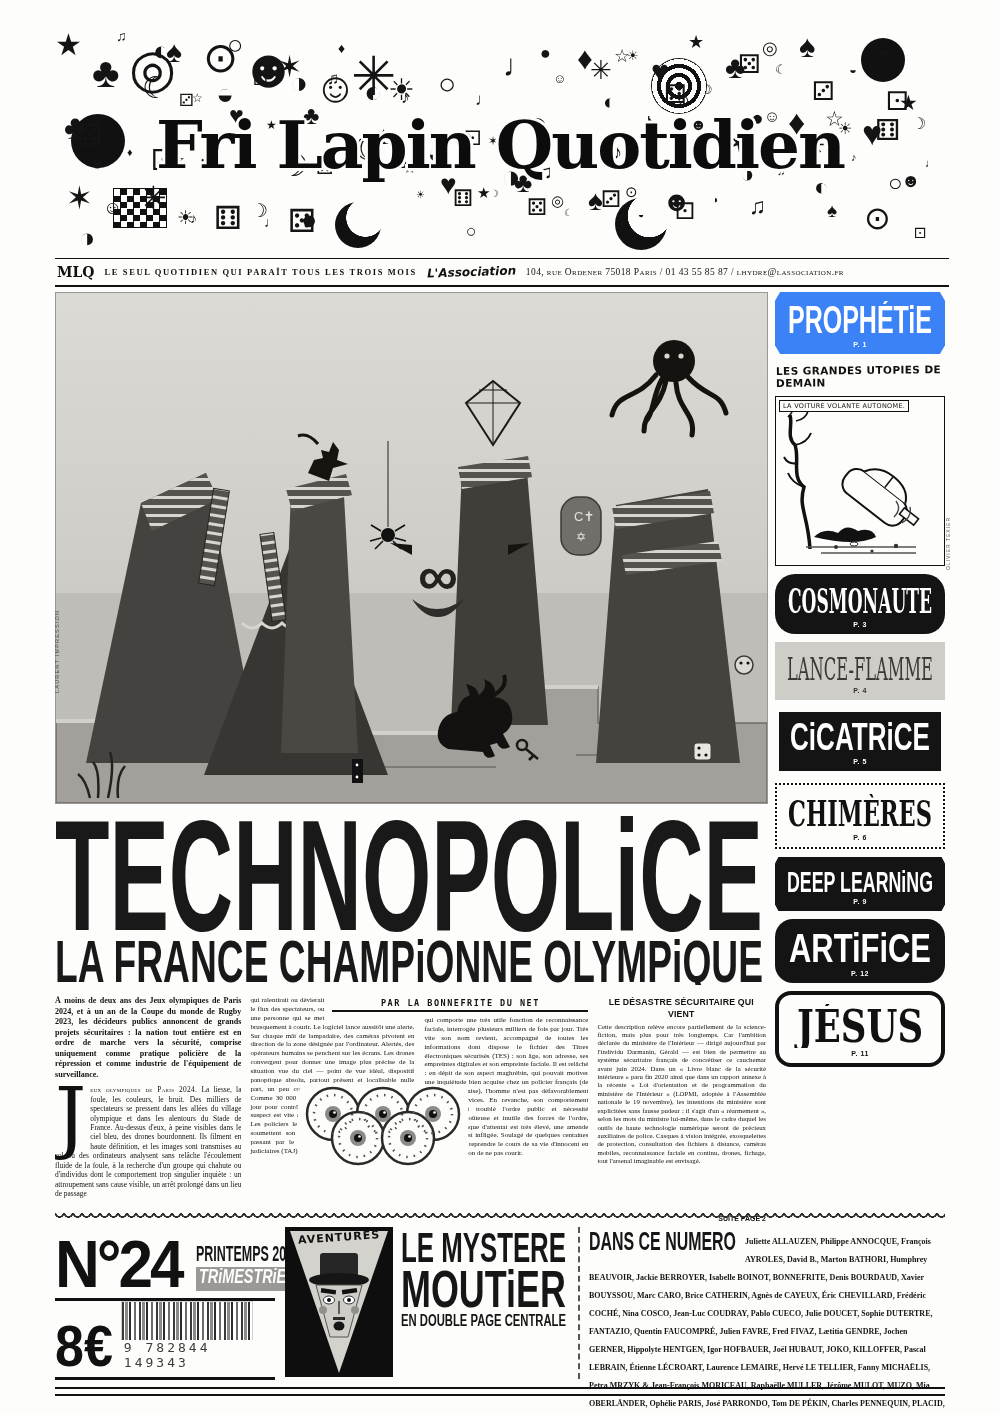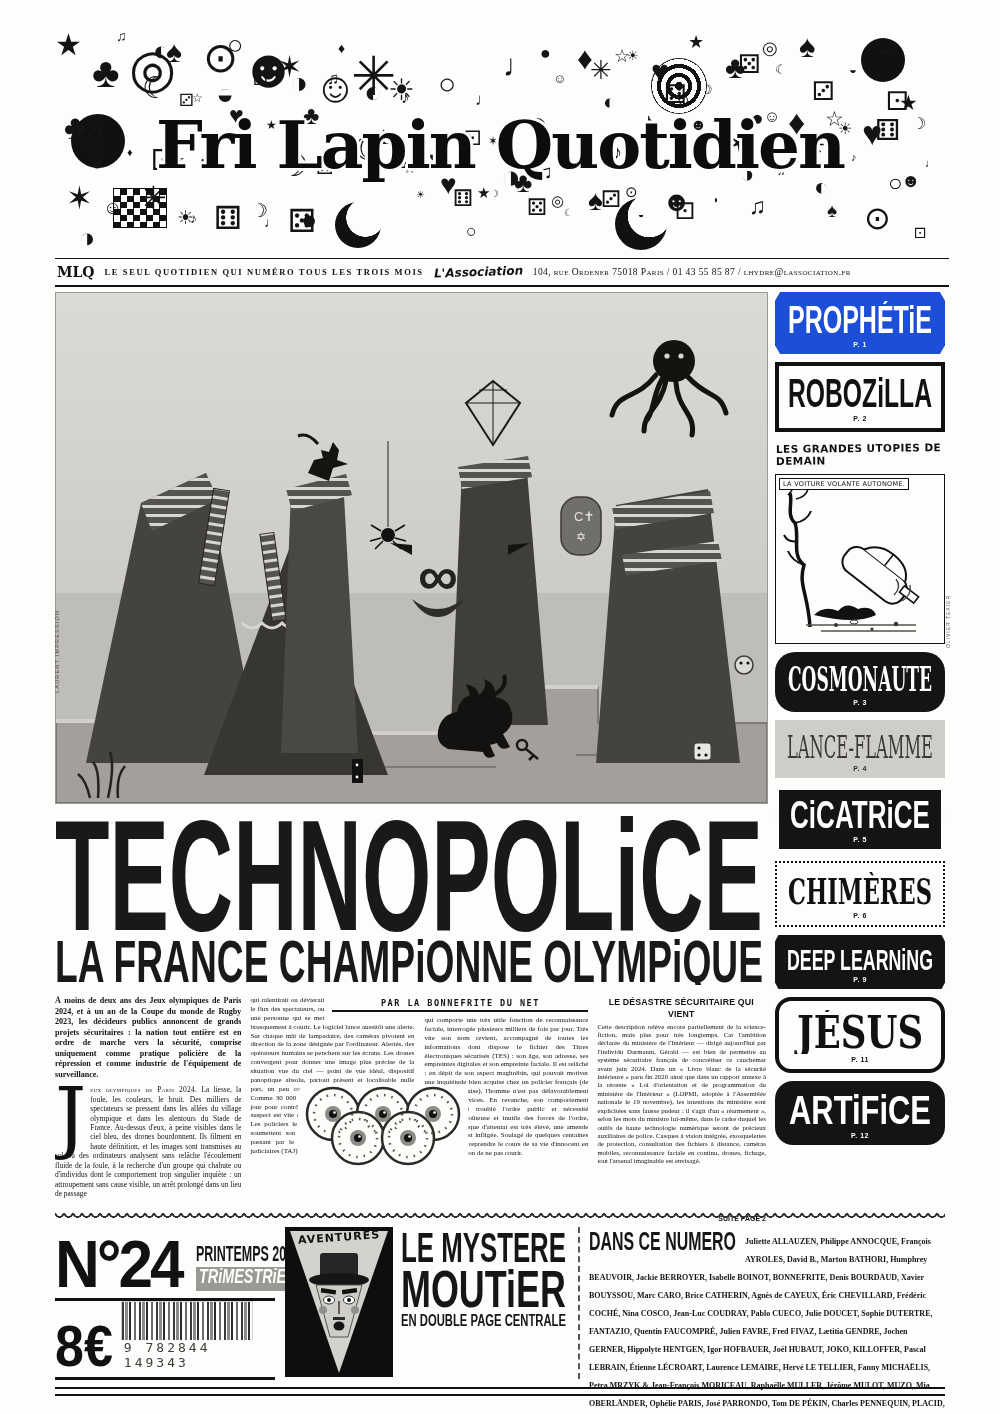--- a/index.html
+++ b/index.html
@@ -65,21 +65,21 @@
   .rings{position:absolute;left:48px;top:90px;z-index:2;}
   .col4{position:relative;width:170px;font-size:6.8px;line-height:1.24;}
   .col4-heading{font-family:"Liberation Sans",sans-serif;font-weight:bold;font-size:9.5px;text-align:center;
       letter-spacing:.2px;transform:scaleX(.92);margin:0 0 3px 0;}
   .suite{position:absolute;right:0;bottom:0;background:#fdfdfb;font-family:"Liberation Sans",sans-serif;
       font-weight:bold;font-size:7px;padding-left:4px;}
 
   
   .plaque{text-align:center;padding:9px 4px 6px;}
   .plaque .pageno{font-family:"Liberation Sans",sans-serif;font-weight:bold;font-size:7px;letter-spacing:.5px;margin-top:-2px;}
-  .pl-prophetie{background:#1d4ed8;color:#fff;clip-path:polygon(3% 0,97% 0,100% 14%,100% 86%,97% 100%,3% 100%,0 86%,0 14%);}
+  .pl-prophetie{background:#3b82f6;color:#fff;clip-path:polygon(3% 0,97% 0,100% 14%,100% 86%,97% 100%,3% 100%,0 86%,0 14%);}
   .pl-robozilla{border:4px solid #111;color:#111;padding-top:7px;}
   .pl-cosmonaute{background:#141414;color:#fff;border-radius:20px;}
   .pl-lance{background:#cfcdc8;color:#2e2d2a;}
   .pl-cicatrice{background:#141414;color:#fff;border:4px dotted #fdfdfb;background-clip:padding-box;padding-top:6px;}
   .pl-chimeres{border:2px dotted #111;color:#111;}
   .pl-deep{background:#141414;color:#fff;clip-path:polygon(2% 0,98% 0,100% 12%,100% 88%,98% 100%,2% 100%,0 88%,0 12%);}
   .pl-jesus{border:4px solid #111;border-radius:16px;color:#111;}
   .pl-artifice{background:#141414;color:#fff;border-radius:18px;}
   .utopies-heading{font-family:"DejaVu Sans",sans-serif;font-weight:bold;font-size:10.5px;letter-spacing:.4px;
       transform:rotate(-.6deg);text-align:left;margin:2px 0 0 1px;}
@@ -264,21 +264,21 @@
       <span class="doodle" style="left: 420px; top: 61px; font-size: 17px;">♩</span>
       <span class="doodle" style="left: 557px; top: 112px; font-size: 20px;">♪</span>
       <span class="doodle" style="left: 694px; top: 165px; font-size: 23px;">♫</span>
       <span class="doodle" style="left: 831px; top: 59px; font-size: 26px;">⚀</span>
       <span class="doodle" style="left: 96px; top: 116px; font-size: 29px;">⚂</span>
       <span class="doodle" style="left: 233px; top: 175px; font-size: 32px;">⚄</span>
     </div>
 
   <div class="info-row">
     <span class="info-mlq">MLQ</span>
-    <span class="info-tagline">LE SEUL QUOTIDIEN QUI NUMÉRO TOUS LES TROIS MOIS</span>
+    <span class="info-tagline">LE SEUL QUOTIDIEN QUI PARAÎT TOUS LES TROIS MOIS</span>
     <span class="info-pub">L'Association</span>
     <span class="info-addr">104, rue Ordener 75018 Paris / 01 43 55 85 87 / lhydre@lassociation.fr</span>
   </div>
 
   <div class="content">
     <div class="left-col">
 
       <div class="cover">
         <svg width="711" height="510" viewBox="0 0 711 510">
           <defs>
@@ -421,26 +421,20 @@
       </div>
     </div>
 
     <div class="sidebar">
       <div class="plaque pl-prophetie">
         <svg width="150" height="38" viewBox="0 0 150 38">
             <text x="75" y="32" text-anchor="middle" font-size="38" font-weight="bold" fill="#fff" textLength="144" lengthAdjust="spacingAndGlyphs">PROPHÉTiE</text>
           </svg>
         <div class="pageno">P. 1</div>
       </div>
-      <div class="plaque pl-robozilla">
-        <svg width="150" height="40" viewBox="0 0 150 40">
-            <text x="75" y="34" text-anchor="middle" font-size="40" font-weight="bold" fill="#111" textLength="144" lengthAdjust="spacingAndGlyphs">ROBOZiLLA</text>
-          </svg>
-        <div class="pageno">P. 2</div>
-      </div>
       <div class="utopies-heading">LES GRANDES UTOPIES DE DEMAIN</div>
       <div class="utopies-panel">
         <div class="panel-caption">LA VOITURE VOLANTE AUTONOME.</div>
         <svg width="165" height="165" viewBox="0 0 165 165">
           <path d="M34 152 C32 118 22 110 28 90 C15 80 24 62 19 48 C10 40 17 28 14 18" stroke="#111" stroke-width="3.5" fill="none"></path>
           <path d="M28 90 q-12 -4 -16 -14 M19 48 q12 -2 16 -12 M22 66 q-10 2 -14 -6" stroke="#111" stroke-width="2" fill="none"></path>
           <path d="M12 20 q8 -8 4 -14 M20 24 q10 -2 12 -10" stroke="#111" stroke-width="1.6" fill="none"></path>
           <g transform="rotate(38 95 100)">
             <rect x="62" y="84" width="72" height="28" rx="12" fill="#fdfdfb" stroke="#111" stroke-width="2"></rect>
             <path d="M74 84 q8 -14 26 -14 q20 0 26 14" fill="#fdfdfb" stroke="#111" stroke-width="2"></path>
@@ -480,31 +474,31 @@
             <text class="serif" x="75" y="32" text-anchor="middle" font-size="35" font-weight="bold" fill="#111" textLength="144" lengthAdjust="spacingAndGlyphs">CHIMÈRES</text>
           </svg>
         <div class="pageno">P. 6</div>
       </div>
       <div class="plaque pl-deep">
         <svg width="150" height="30" viewBox="0 0 150 30">
             <text x="75" y="26" text-anchor="middle" font-size="30" font-weight="bold" fill="#fff" textLength="146" lengthAdjust="spacingAndGlyphs">DEEP LEARNiNG</text>
           </svg>
         <div class="pageno">P. 9</div>
       </div>
+      <div class="plaque pl-artifice">
+        <svg width="150" height="40" viewBox="0 0 150 40">
+            <text x="75" y="34" text-anchor="middle" font-size="40" font-weight="bold" fill="#fff" textLength="142" lengthAdjust="spacingAndGlyphs">ARTiFiCE</text>
+          </svg>
+        <div class="pageno">P. 12</div>
+      </div>
       <div class="plaque pl-jesus">
         <svg width="150" height="44" viewBox="0 0 150 44">
             <text class="serif" x="75" y="38" text-anchor="middle" font-size="44" font-weight="bold" fill="#111" textLength="126" lengthAdjust="spacingAndGlyphs">JÉSUS</text>
           </svg>
         <div class="pageno">P. 11</div>
-      </div>
-      <div class="plaque pl-artifice">
-        <svg width="150" height="40" viewBox="0 0 150 40">
-            <text x="75" y="34" text-anchor="middle" font-size="40" font-weight="bold" fill="#fff" textLength="142" lengthAdjust="spacingAndGlyphs">ARTiFiCE</text>
-          </svg>
-        <div class="pageno">P. 12</div>
       </div>
     </div>
   </div>
 
   <div class="wave"></div>
 
   <div class="footer">
     <div class="issue-block">
       <div class="issue-row1">
         <div class="issue-no">N°24</div>

